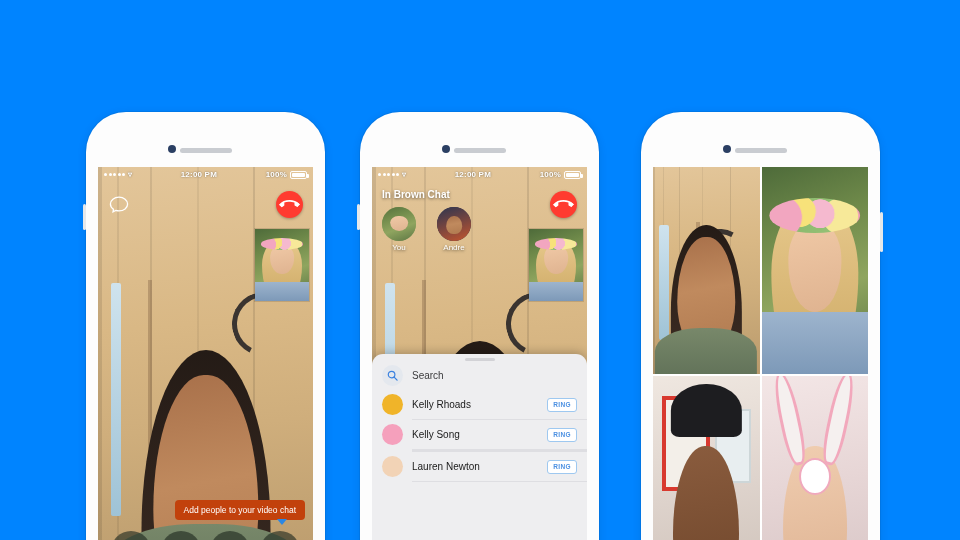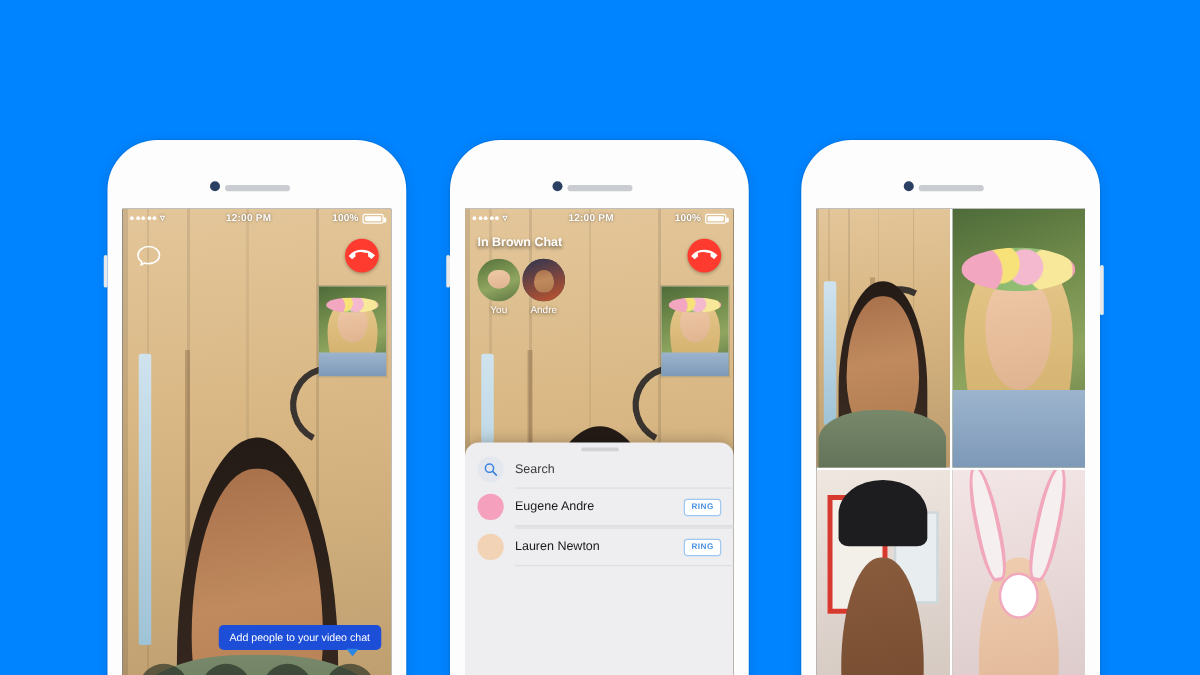--- a/index.html
+++ b/index.html
@@ -154,21 +154,21 @@
       radial-gradient(circle at 92% 62%, #ef9ab8 0 22%, transparent 23%),
       linear-gradient(90deg, #86b56a, #9cc67a);
   }
   .denim {
     position: absolute; left: 0; bottom: 0; width: 100%; height: 26%;
     background: linear-gradient(180deg, #9db4cd, #7d99b8);
   }
 
   .tooltip {
     position: absolute; right: 8px; bottom: 62px;
-    background: #1d4ed8; color: #fff; font-size: 8.5px;
+    background: #c2410c; color: #fff; font-size: 8.5px;
     padding: 5px 9px; border-radius: 4px; white-space: nowrap; z-index: 6;
   }
   .tooltip::after {
     content: ""; position: absolute; right: 18px; bottom: -5px;
     border-left: 5px solid transparent; border-right: 5px solid transparent;
     border-top: 6px solid #2b87e3;
   }
   .ctrlbar {
     position: absolute; left: 0; bottom: 0; width: 100%; height: 62px;
     display: flex; align-items: center; justify-content: space-around;
@@ -178,21 +178,21 @@
     width: 40px; height: 40px; border-radius: 50%;
     background: rgba(30,40,30,.62);
     display: flex; align-items: center; justify-content: center;
   }
 
   
   .inchat-title {
     position: absolute; left: 10px; top: 22px; color: #fff;
     font-size: 10px; font-weight: bold; text-shadow: 0 1px 3px rgba(0,0,0,.55); z-index: 5;
   }
-  .avrow { position: absolute; left: 10px; top: 40px; display: flex; gap: 2px; z-index: 5; }
+  .avrow { position: absolute; left: 10px; top: 40px; display: flex; gap: 21px; z-index: 5; }
   .av { width: 34px; text-align: center; }
   .av .circ {
     width: 34px; height: 34px; border-radius: 50%; overflow: hidden;
     position: relative; background: #777;
   }
   .av .nm {
     color: #fff; font-size: 8px; margin-top: 2px;
     text-shadow: 0 1px 3px rgba(0,0,0,.6);
   }
   .sheet {
@@ -428,24 +428,29 @@
         <div class="search-ic-wrap">
           <svg width="11" height="11" viewBox="0 0 12 12">
               <circle cx="5" cy="5" r="3.6" fill="none" stroke="#3b82e0" stroke-width="1.3"></circle>
               <path d="M7.8 7.8L11 11" stroke="#3b82e0" stroke-width="1.4" stroke-linecap="round"></path>
             </svg>
         </div>
         <div class="nm search-lbl">Search</div>
       </div>
 
       <div id="contact-list">
+          <div class="srow">
+            <div class="ava" style="background: rgb(240, 180, 41);"></div>
+            <div class="nm">Kelly Rhoads</div>
+            <div class="ring">RING</div>
+          </div>
           <div class="divider"></div>
           <div class="srow">
             <div class="ava" style="background: rgb(245, 160, 188);"></div>
-            <div class="nm">Eugene Andre</div>
+            <div class="nm">Kelly Song</div>
             <div class="ring">RING</div>
           </div>
           <div class="divider"></div>
           <div class="divider"></div>
           <div class="divider"></div>
           <div class="srow">
             <div class="ava" style="background: rgb(242, 211, 182);"></div>
             <div class="nm">Lauren Newton</div>
             <div class="ring">RING</div>
           </div>

